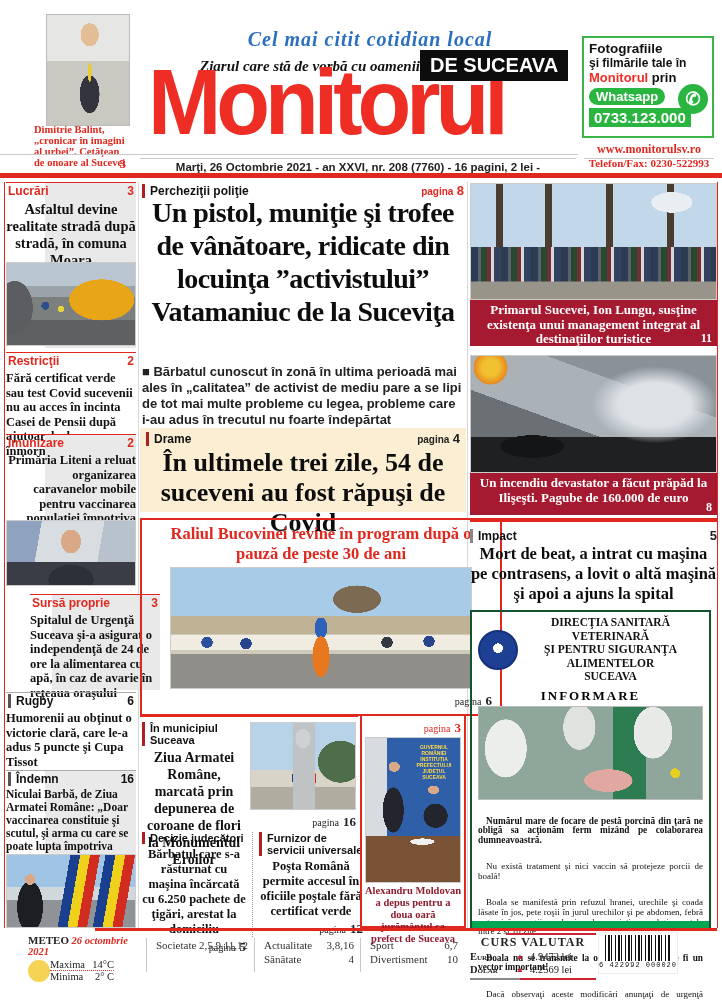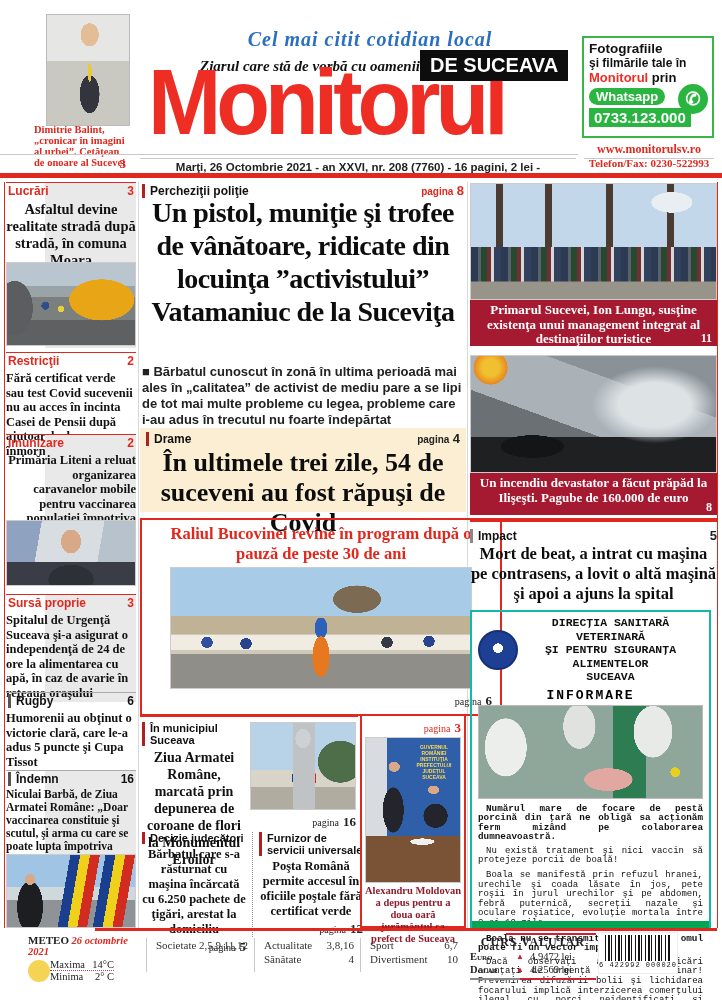--- a/index.html
+++ b/index.html
@@ -145,39 +145,39 @@
       radial-gradient(ellipse 90px 55px at 75% 42%,#dde2e5 40%,transparent 70%),
       radial-gradient(ellipse 45px 16px at 25% 78%,#141516 70%,transparent 71%),
       linear-gradient(180deg,transparent 0 70%,#1f2022 70%),
       linear-gradient(200deg,#8a9298 0 30%,#aab2b8 30% 60%,#6b7074 60%);}
   .rule3{left:470px;top:518px;width:247px;height:4px;background:#e0281e;}
   .impact-label{left:470px;top:528px;width:247px;}
   .impact-label .nm{border-left:3px solid #888;padding-left:5px;}
   .impact-head{left:470px;top:544px;width:247px;text-align:center;font-weight:bold;font-size:16.5px;
     line-height:20px;color:#0d0d0d;}
   
-  .ad{left:470px;top:610px;width:241px;height:320px;border:2px solid #14b8a6;box-sizing:border-box;
-    font-family:Liberation Mono, monospace;padding:4px 6px 0;position:absolute;}
+  .ad{left:470px;top:610px;width:241px;height:320px;border:2px solid #14532d;box-sizing:border-box;
+    font-family:Liberation Serif, serif;padding:4px 6px 0;position:absolute;}
   .ad-head{display:flex;align-items:center;}
   .gov-logo{width:36px;height:36px;border-radius:50%;background:
       radial-gradient(circle 8px at 50% 45%,#fff 60%,transparent 61%),
       radial-gradient(circle 15px at 50% 50%,#1d3f94 98%,transparent 100%),#1d3f94;
     border:2px solid #16307a;flex:0 0 auto;}
   .ad-titles{flex:1;text-align:center;font-weight:bold;font-size:11.5px;line-height:13.5px;color:#111;}
   .ad-informare{text-align:center;font-weight:bold;font-size:13px;letter-spacing:2px;margin:4px 0 2px;}
   .ad-body{display:flex;gap:5px;}
   .ad-note{width:60px;font-weight:bold;font-size:10px;line-height:12px;color:#111;}
   .ph-pig{flex:1;height:92px;border:1px solid #bbb;background:
       radial-gradient(ellipse 32px 15px at 58% 80%,#e0a8a0 75%,transparent 76%),
       radial-gradient(circle 6px at 88% 72%,#e8d020 80%,transparent 81%),
       radial-gradient(ellipse 26px 36px at 12% 45%,#eceeec 80%,transparent 81%),
       radial-gradient(ellipse 24px 32px at 78% 28%,#e8eae8 80%,transparent 81%),
       radial-gradient(ellipse 20px 28px at 45% 22%,#dfe2df 80%,transparent 81%),
       linear-gradient(90deg,#8fa69a 0 60%,#2e7d52 60% 75%,#8fa69a 75%);}
-  .ad p{margin:5px 0;font-size:9px;line-height:9.6px;color:#111;text-align:justify;text-indent:8px;}
+  .ad p{margin:17px 0;font-size:9px;line-height:9.6px;color:#111;text-align:justify;text-indent:8px;}
   .ad p.b{font-weight:bold;font-size:9.3px;}
   .telverde{text-align:center;color:#1a9e3f;font-weight:bold;font-size:16px;margin-top:3px;}
   .ad-greenbar{position:absolute;left:0;bottom:0;width:100%;height:7px;background:#00a651;}
   
   .rule-foot{left:95px;top:928px;width:622px;height:3px;background:#e0281e;}
   .meteo{left:28px;top:934px;width:112px;font-size:10.5px;color:#222;}
   .meteo-t{font-weight:bold;font-size:11px;}
   .meteo-date{color:#e0281e;font-weight:bold;font-style:italic;font-size:10.5px;}
   .sun-row{display:flex;margin-top:2px;align-items:center;}
   .sun{width:22px;height:22px;border-radius:50%;background:#f5d455;flex:0 0 auto;}
@@ -249,21 +249,21 @@
 
   <div class="abs sb graybg" style="top:434px;height:152px;text-align:right;">
     <div class="slabel">
         <span class="nm">Imunizare</span>
         <span>2</span>
       </div>
     <div class="shead" style="font-size:12.5px;line-height:14.5px;margin-top:3px;">Primăria Liteni a reluat organizarea caravanelor mobile pentru vaccinarea populaţiei împotriva Covid</div>
   </div>
   <div class="abs sb-photo ph-liteni" style="top:520px;height:66px;"></div>
 
-  <div class="abs sb graybg" style="top:594px;height:108px;">
+  <div class="abs sb graybg" style="top:594px;height:96px;padding-left:24px;">
     <div class="slabel">
         <span class="nm">Sursă proprie</span>
         <span>3</span>
       </div>
     <div class="shead" style="font-size:12.5px;line-height:14.5px;margin-top:3px;">Spitalul de Urgenţă Suceava şi-a asigurat o independenţă de 24 de ore la alimentarea cu apă, în caz de avarie în reţeaua oraşului</div>
   </div>
 
   <div class="abs sb" style="top:692px;">
     <div class="slabel dark">
         <span class="nm">Rugby</span>

